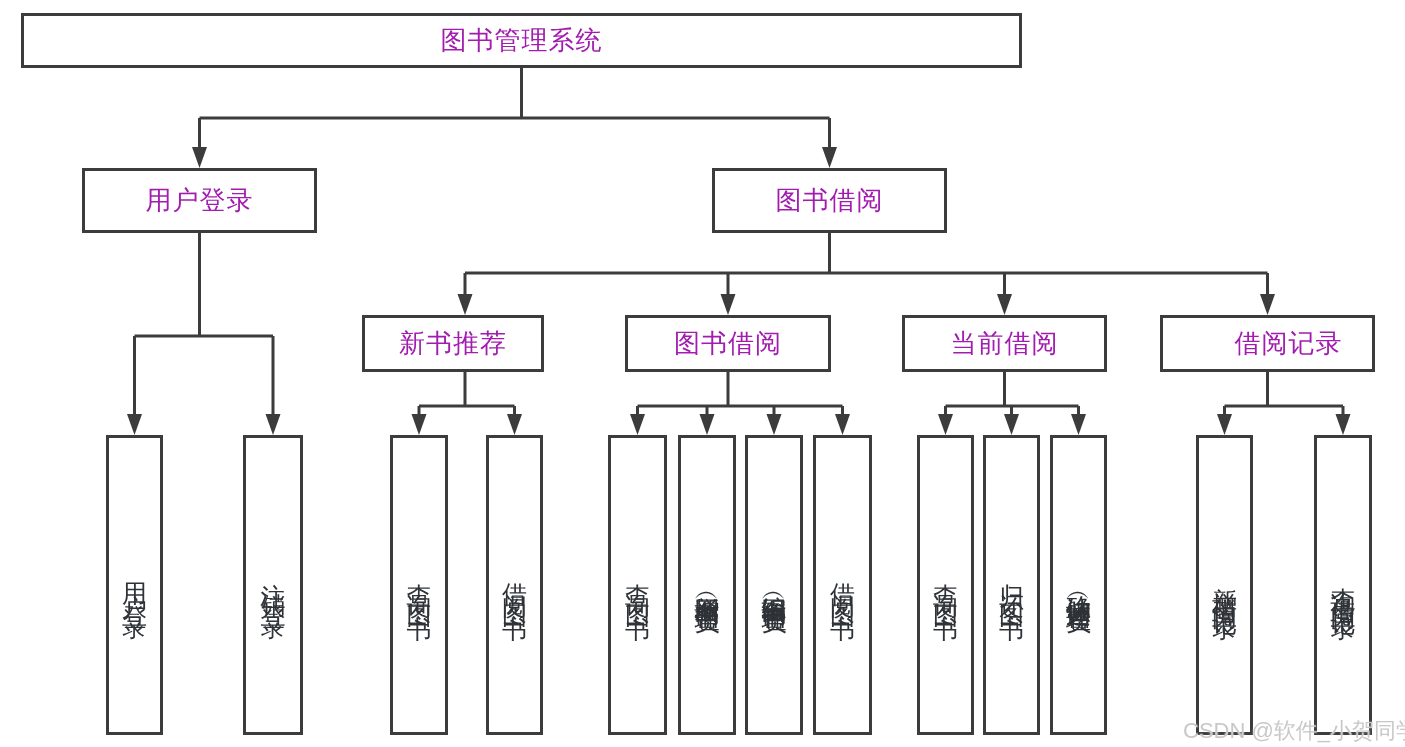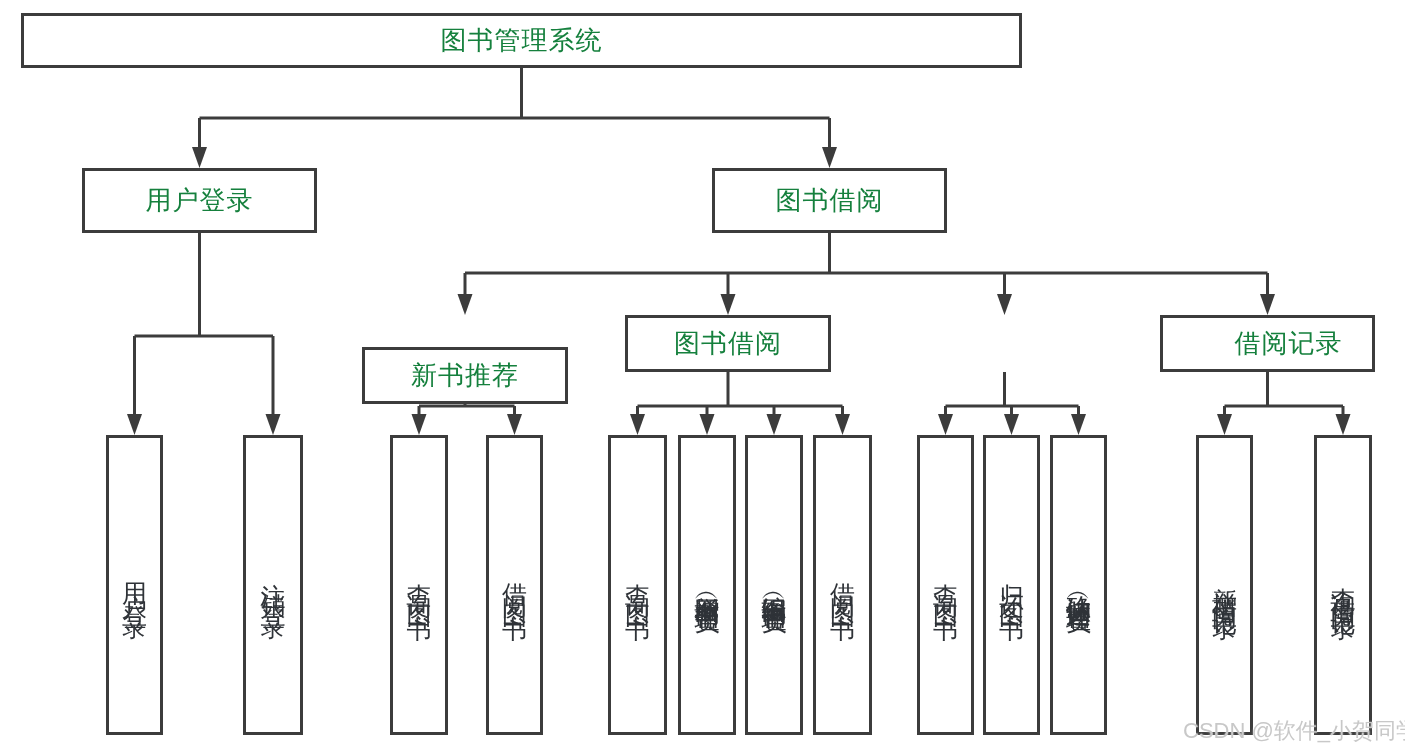--- a/index.html
+++ b/index.html
@@ -24,21 +24,21 @@
     pointer-events: none;
   }
   .box {
     position: absolute;
     box-sizing: border-box;
     border: 3px solid #3c3c3c;
     background: #ffffff;
     display: flex;
     align-items: center;
     justify-content: center;
-    color: #15803d;
+    color: #a21caf;
     font-size: 26px;
     letter-spacing: 1px;
     white-space: nowrap;
   }
   .vbox {
     position: absolute;
     box-sizing: border-box;
     border: 3px solid #3c3c3c;
     background: #ffffff;
     display: flex;
@@ -105,25 +105,28 @@
     <span>图书管理系统</span>
   </div>
 
   <div class="box" style="left:82px; top:168px; width:235px; height:65px;">
     <span>用户登录</span>
   </div>
   <div class="box" style="left:712px; top:168px; width:235px; height:65px;">
     <span>图书借阅</span>
   </div>
 
-  <div class="box" style="left:362px; top:315px; width:206px; height:57px;margin-top:32px;">
+  <div class="box" style="left:362px; top:315px; width:182px; height:57px;">
     <span>新书推荐</span>
   </div>
   <div class="box" style="left:625px; top:315px; width:206px; height:57px;text-align:center;">
     <span>图书借阅</span>
+  </div>
+  <div class="box" style="left:902px; top:315px; width:205px; height:57px;">
+    <span>当前借阅</span>
   </div>
   <div class="box" style="left:1160px; top:315px; width:215px; height:57px;padding-left:42px;">
     <span>借阅记录</span>
   </div>
 
   <div class="vbox" style="left:106px; top:435px; width:57px; height:300px;">
     <span>用户登录</span>
   </div>
   <div class="vbox" style="left:243px; top:435px; width:60px; height:300px;">
     <span>注销登录</span>

